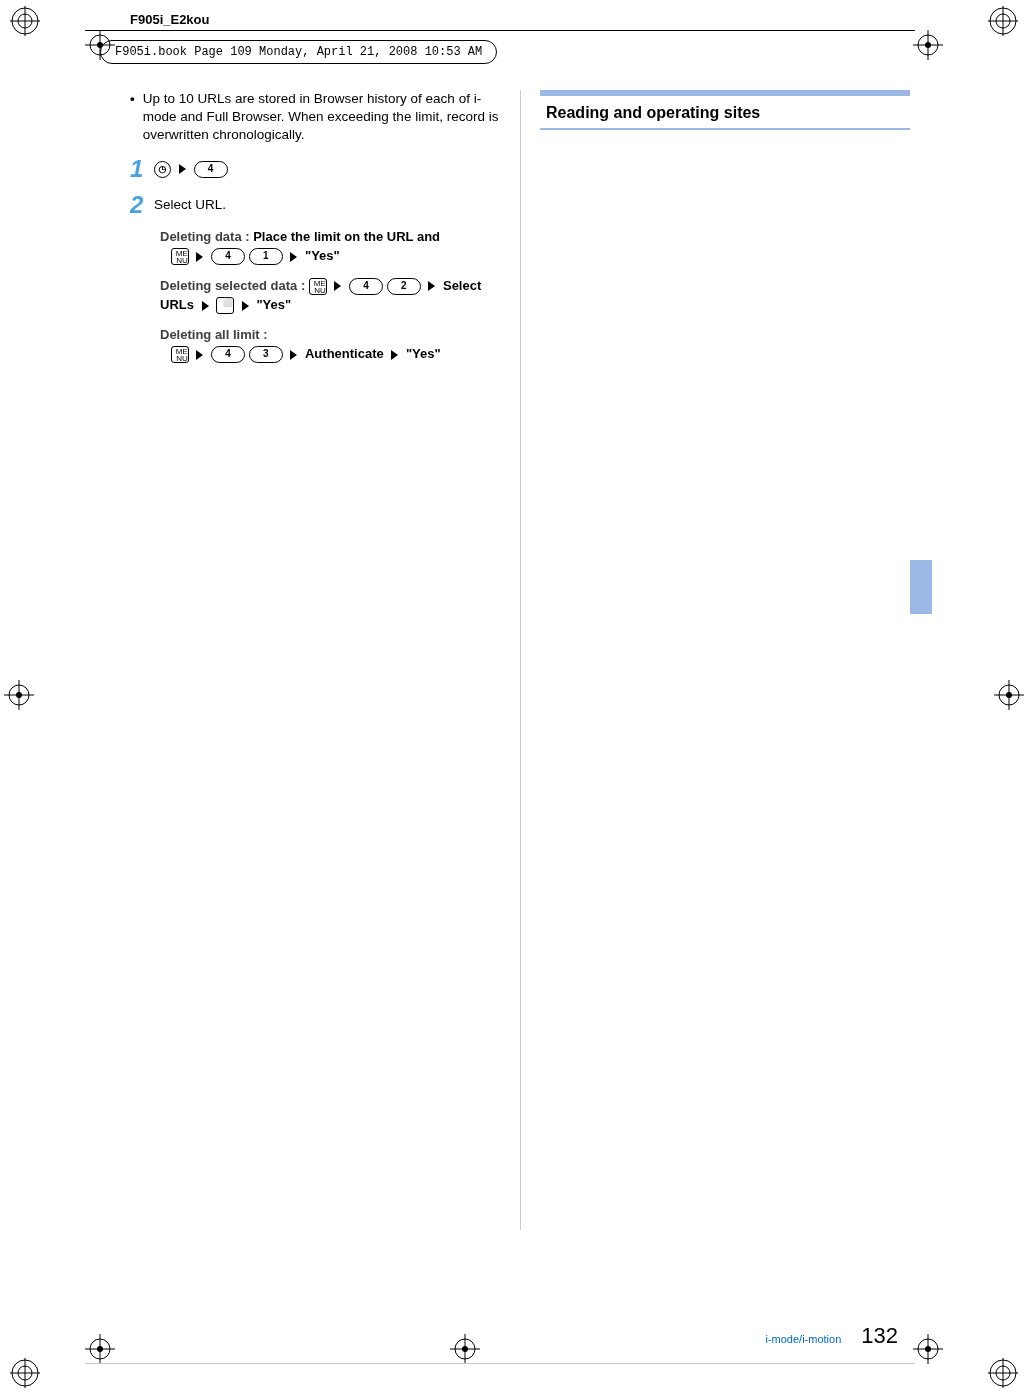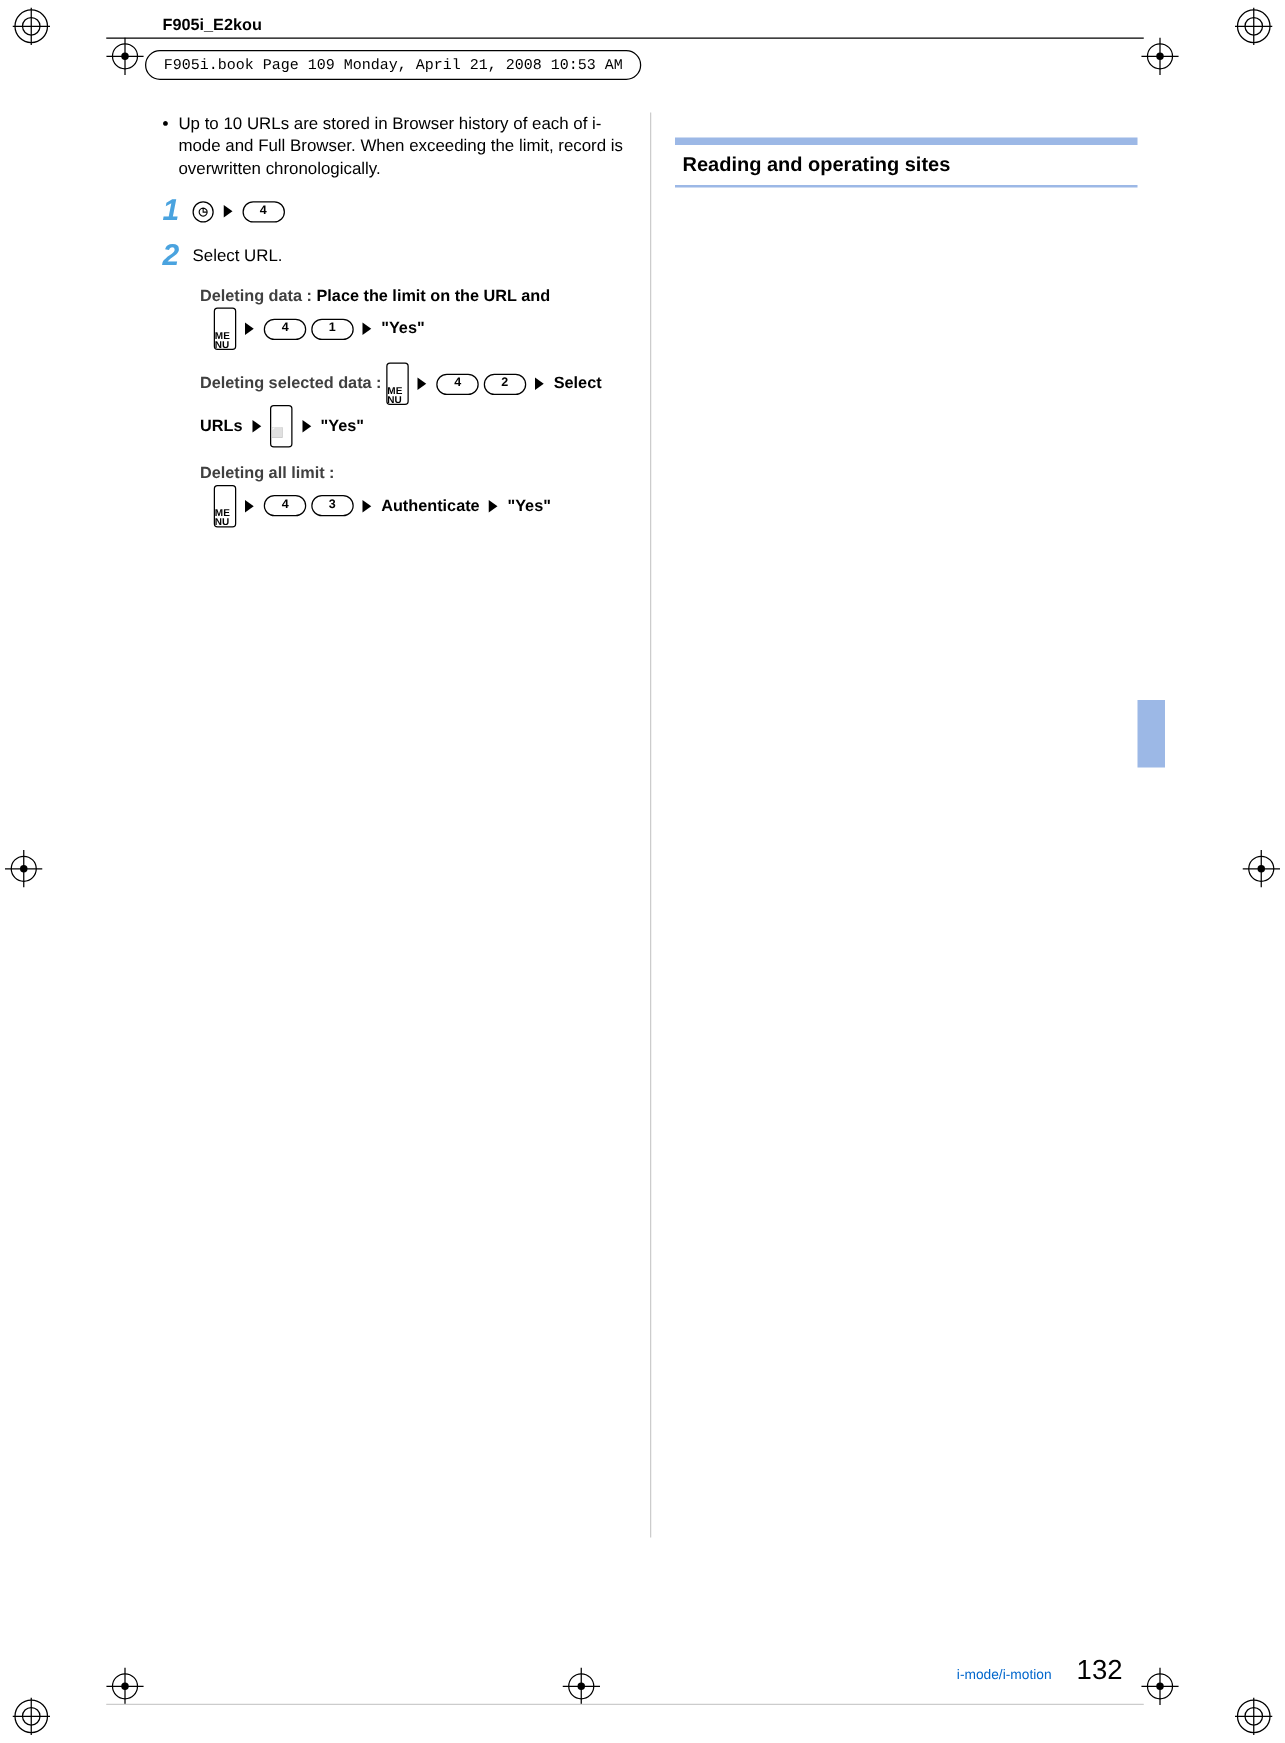--- a/index.html
+++ b/index.html
@@ -1,18 +1,18 @@
 <!DOCTYPE html>
 <html><head>
   <meta charset="utf-8">
   <style>
     body { margin: 0; padding: 0; width: 1028px; height: 1394px; font-family: Arial, Helvetica, sans-serif; background: #fff; position: relative; }
     .header-label { position: absolute; top: 12px; left: 130px; font-size: 13px; font-weight: bold; }
     .header-rule { position: absolute; top: 30px; left: 85px; width: 830px; border-top: 1px solid #000; }
-    .print-meta { position: absolute; top: 40px; left: 100px; font-family: "Courier New", monospace; font-size: 12px; border: 1px solid #000; border-radius: 12px; padding: 4px 14px; margin-left: 16px; }
+    .print-meta { position: absolute; top: 40px; left: 100px; font-family: "Courier New", monospace; font-size: 12px; border: 1px solid #000; border-radius: 12px; padding: 4px 14px; }
     .reg-mark { position: absolute; width: 30px; height: 30px; }
     .reg-mark svg { width: 30px; height: 30px; }
     .reg-mark.top-left-outer { top: 6px; left: 10px; }
     .reg-mark.top-right-outer { top: 6px; right: 10px; }
     .reg-mark.bottom-left-outer { bottom: 6px; left: 10px; }
     .reg-mark.bottom-right-outer { bottom: 6px; right: 10px; }
     .reg-mark.top-left-inner { top: 30px; left: 85px; }
     .reg-mark.top-right-inner { top: 30px; right: 85px; }
     .reg-mark.bottom-left-inner { bottom: 30px; left: 85px; }
     .reg-mark.bottom-right-inner { bottom: 30px; right: 85px; }
@@ -23,27 +23,27 @@
     .col { width: 50%; }
     .col-left { padding-right: 20px; }
     .col-right { padding-left: 20px; }
     .col-divider { position: absolute; left: 50%; top: 0; bottom: 90px; border-left: 1px solid #ccc; }
     .bullet-block { display: flex; font-size: 13.5px; line-height: 1.35; margin-bottom: 10px; }
     .bullet-block .dot { font-weight: bold; margin-right: 8px; }
     .step { display: flex; align-items: flex-start; margin-bottom: 8px; }
     .step-num { color: #4aa3df; font-size: 24px; font-weight: bold; font-style: italic; width: 24px; flex-shrink: 0; }
     .step-body { font-size: 13.5px; padding-top: 6px; flex: 1; }
     .icon-key { display: inline-block; border: 1.5px solid #000; border-radius: 10px; min-width: 28px; height: 15px; text-align: center; font-size: 10px; font-weight: bold; line-height: 14px; vertical-align: middle; padding: 0 2px; }
-    .icon-square { display: inline-block; border: 1.5px solid #000; border-radius: 3px; width: 16px; height: 14px; font-size: 8px; line-height: 7px; text-align: left; vertical-align: middle; font-weight: bold; padding-top:18px;}
+    .icon-square { display: inline-block; border: 1.5px solid #000; border-radius: 3px; width: 16px; height: 14px; font-size: 8px; line-height: 7px; text-align: right; vertical-align: middle; font-weight: normal; padding-top:1px;}
     .icon-circle { display: inline-block; border: 1.5px solid #000; border-radius: 50%; width: 15px; height: 15px; font-size: 9px; line-height: 14px; text-align: center; vertical-align: middle; font-weight: bold; }
     .tri { display: inline-block; width: 0; height: 0; border-top: 5px solid transparent; border-bottom: 5px solid transparent; border-left: 7px solid #000; margin: 0 4px; vertical-align: middle; }
     .sub-block { padding-left: 30px; font-size: 13px; line-height: 1.5; margin-bottom: 10px; }
     .blue-label { color: #404040; font-weight: bold; }
     .bold { font-weight: bold; }
-    .section-hdr { margin-top: 20px; }
+    .section-hdr { }
     .section-hdr .bar-thick { height: 6px; background: #9cb8e6; }
     .section-hdr .title { font-size: 16px; font-weight: bold; padding: 8px 6px 6px 6px; }
     .section-hdr .bar-thin { height: 2px; background: #9cb8e6; }
     .side-tab { position: absolute; right: -22px; top: 470px; width: 22px; height: 54px; background: #9cb8e6; }
     .footer { position: absolute; bottom: 45px; right: 130px; font-size: 12px; display: flex; align-items: baseline; gap: 20px; }
     .footer .section-name { color: #0066cc; font-size: 11px; }
     .footer .page-num { font-size: 22px; }
     .footer-rule { position: absolute; bottom: 30px; left: 85px; width: 830px; border-top: 1px solid #ccc; }
   </style>
 </head>

